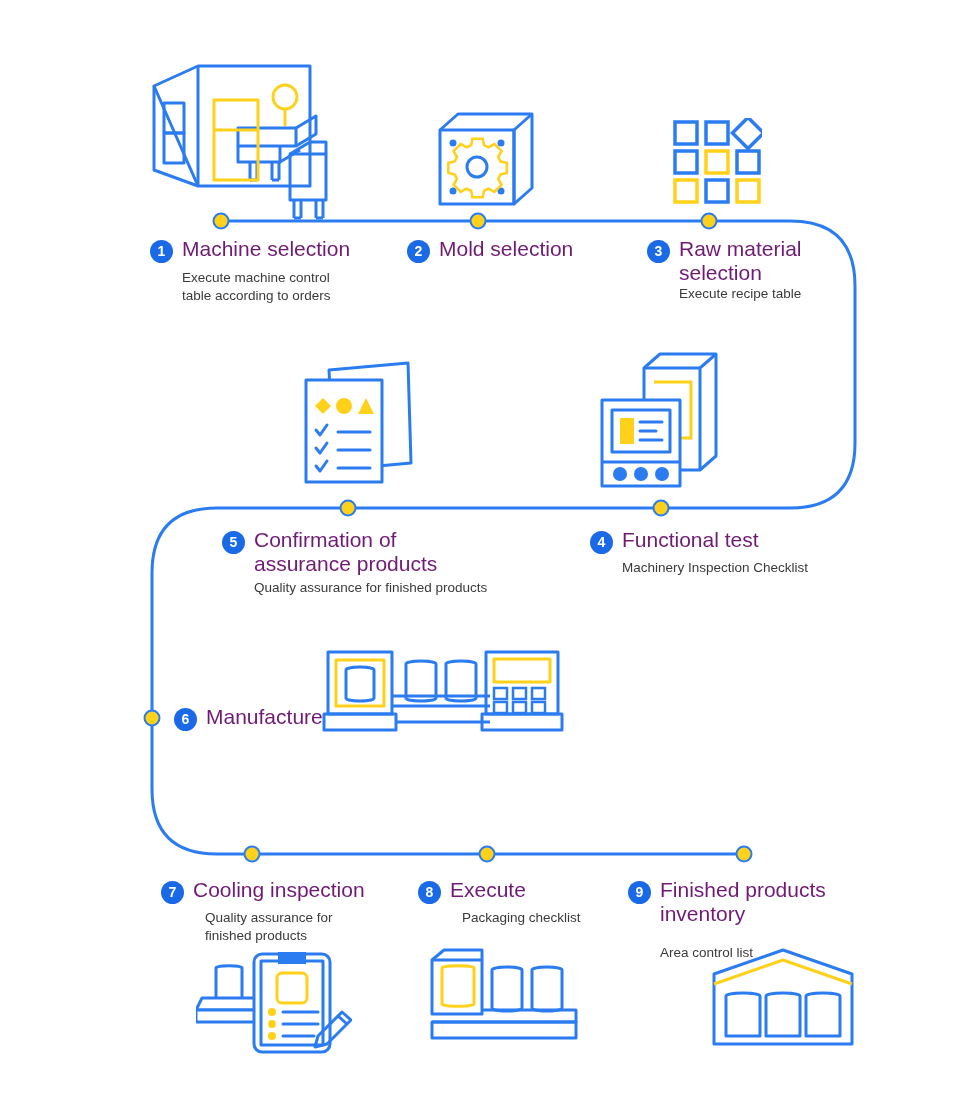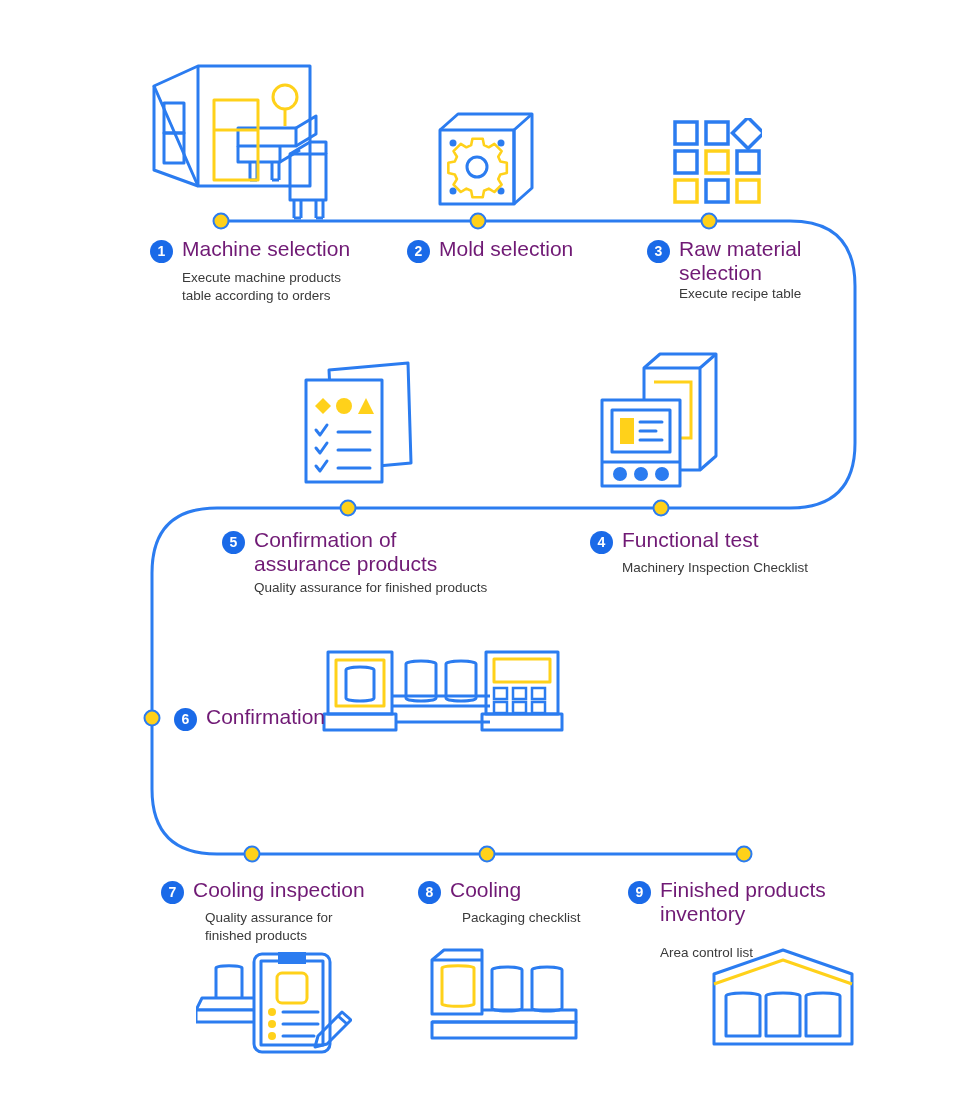--- a/index.html
+++ b/index.html
@@ -280,21 +280,21 @@
       <path d="M96 48 C96 44 130 44 130 48 L130 88 L96 88 Z"></path>
     </g>
     <path d="M4 36 L73 12 L142 36" fill="none" stroke="#ffd11a" stroke-width="3" stroke-linejoin="round"></path>
   </svg>
 
   <div class="step s1">
     <div class="step-head">
       <div class="badge">1</div>
       <div class="title">Machine selection</div>
     </div>
-    <div class="desc">Execute machine products
+    <div class="desc">Execute machine control
 table according to orders</div>
   </div>
 
   <div class="step s2">
     <div class="step-head">
       <div class="badge">2</div>
       <div class="title">Mold selection</div>
     </div>
   </div>
 
@@ -320,37 +320,37 @@
       <div class="badge">5</div>
       <div class="title">Confirmation of
 assurance products</div>
     </div>
     <div class="desc">Quality assurance for finished products</div>
   </div>
 
   <div class="step s6">
     <div class="step-head">
       <div class="badge">6</div>
-      <div class="title">Confirmation</div>
+      <div class="title">Manufacture</div>
     </div>
   </div>
 
   <div class="step s7">
     <div class="step-head">
       <div class="badge">7</div>
       <div class="title">Cooling inspection</div>
     </div>
     <div class="desc">Quality assurance for
 finished products</div>
   </div>
 
   <div class="step s8">
     <div class="step-head">
       <div class="badge">8</div>
-      <div class="title">Cooling</div>
+      <div class="title">Execute</div>
     </div>
     <div class="desc">Packaging checklist</div>
   </div>
 
   <div class="step s9">
     <div class="step-head">
       <div class="badge">9</div>
       <div class="title">Finished products
 inventory</div>
     </div>

